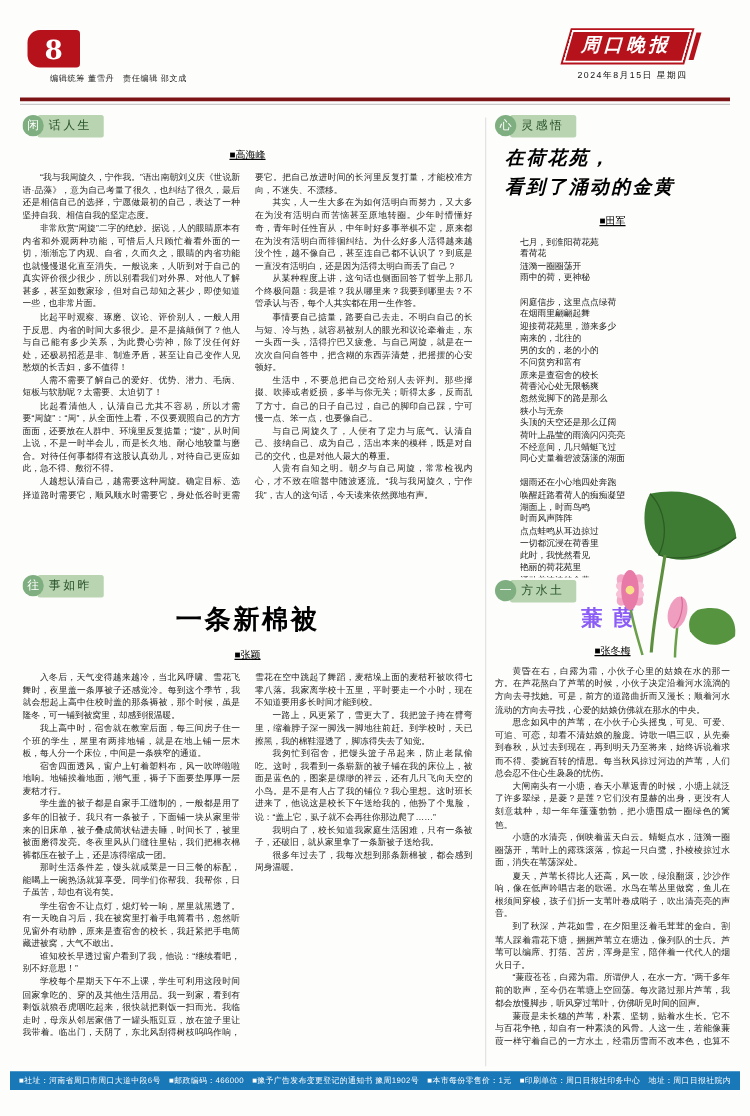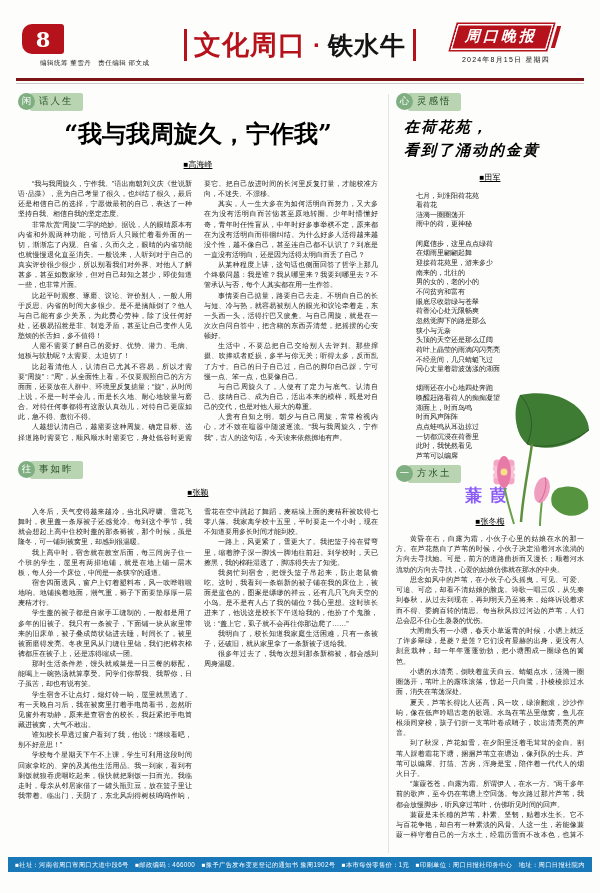--- a/index.html
+++ b/index.html
@@ -86,48 +86,40 @@
   }
 </style>
 </head>
 <body>
 
 <div class="paper">
 
   <div class="hdr">
     <div class="pagenum">8</div>
     <div class="staff">编辑统筹 董雪丹　责任编辑 邵文成</div>
-    <div class="masthead">
-      <span class="mh-bar"></span>
-      <span class="mh-red">文化周口</span>
-      <span class="mh-dot">·</span>
-      <span class="mh-black">铁水牛</span>
-      <span class="mh-bar"></span>
-    </div>
     <div class="logo">
       <div>
         <span class="logo-flag"><span>周口晚报</span></span><span class="logo-slash"></span>
       </div>
       <div class="date">2024年8月15日 星期四</div>
     </div>
   </div>
   <div class="rule1"></div>
   <div class="rule2"></div>
 
   <div class="main">
     <div class="vdiv"></div>
 
     <div class="col-left">
 
       <div class="a1">
         <span class="tag">
           <span class="tag-circle">闲</span>
           <span class="tag-rest">话人生</span>
         </span>
-        <div class="title-xl">“我与我周旋久，宁作我”</div>
         <div class="byline">■高海峰</div>
         <div class="body-2col">
             <p class="body-paragraph">“我与我周旋久，宁作我。”语出南朝刘义庆《世说新语·品藻》，意为自己考量了很久，也纠结了很久，最后还是相信自己的选择，宁愿做最初的自己，表达了一种坚持自我、相信自我的坚定态度。</p>
             <p class="body-paragraph">非常欣赏“周旋”二字的绝妙。据说，人的眼睛原本有内省和外观两种功能，可惜后人只顾忙着看外面的一切，渐渐忘了内观、自省，久而久之，眼睛的内省功能也就慢慢退化直至消失。一般说来，人听到对于自己的真实评价很少很少，所以别看我们对外界、对他人了解甚多，甚至如数家珍，但对自己却知之甚少，即使知道一些，也非常片面。</p>
             <p class="body-paragraph">比起平时观察、琢磨、议论、评价别人，一般人用于反思、内省的时间大多很少。是不是搞颠倒了？他人与自己能有多少关系，为此费心劳神，除了没任何好处，还极易招惹是非、制造矛盾，甚至让自己变作人见愁烦的长舌妇，多不值得！</p>
             <p class="body-paragraph">人需不需要了解自己的爱好、优势、潜力、毛病、短板与软肋呢？太需要、太迫切了！</p>
             <p class="body-paragraph">比起看清他人，认清自己尤其不容易，所以才需要“周旋”：“周”，从全面性上看，不仅要观照自己的方方面面，还要放在人群中、环境里反复掂量；“旋”，从时间上说，不是一时半会儿，而是长久地、耐心地较量与磨合。对待任何事都得有这股认真劲儿，对待自己更应如此，急不得、敷衍不得。</p>
             <p class="body-paragraph">人越想认清自己，越需要这种周旋。确定目标、选择道路时需要它，顺风顺水时需要它，身处低谷时更需要它。把自己放进时间的长河里反复打量，才能校准方向，不迷失、不漂移。</p>
             <p class="body-paragraph">其实，人一生大多在为如何活明白而努力，又大多在为没有活明白而苦恼甚至原地转圈。少年时懵懂好奇，青年时任性盲从，中年时好多事举棋不定，原来都在为没有活明白而徘徊纠结。为什么好多人活得越来越没个性，越不像自己，甚至连自己都不认识了？到底是一直没有活明白，还是因为活得太明白而丢了自己？</p>
             <p class="body-paragraph">从某种程度上讲，这句话也侧面回答了哲学上那几个终极问题：我是谁？我从哪里来？我要到哪里去？不管承认与否，每个人其实都在用一生作答。</p>
@@ -136,20 +128,21 @@
             <p class="body-paragraph">与自己周旋久了，人便有了定力与底气。认清自己、接纳自己、成为自己，活出本来的模样，既是对自己的交代，也是对他人最大的尊重。</p>
             <p class="body-paragraph">人贵有自知之明。朝夕与自己周旋，常常检视内心，才不致在喧嚣中随波逐流。“我与我周旋久，宁作我”，古人的这句话，今天读来依然掷地有声。</p>
           </div>
       </div>
 
       <div class="a2">
         <span class="tag">
           <span class="tag-circle">往</span>
           <span class="tag-rest">事如昨</span>
         </span>
+        <div class="title-lg">一条新棉被</div>
         <div class="byline">■张颖</div>
         <div class="body-2col">
             <p class="body-paragraph">入冬后，天气变得越来越冷，当北风呼啸、雪花飞舞时，夜里盖一条厚被子还感觉冷。每到这个季节，我就会想起上高中住校时盖的那条褥被，那个时候，虽是隆冬，可一铺到被窝里，却感到很温暖。</p>
             <p class="body-paragraph">我上高中时，宿舍就在教室后面，每三间房子住一个班的学生，屋里有两排地铺，就是在地上铺一层木板，每人分一个床位，中间是一条狭窄的通道。</p>
             <p class="body-paragraph">宿舍四面透风，窗户上钉着塑料布，风一吹哗啦啦地响。地铺挨着地面，潮气重，褥子下面要垫厚厚一层麦秸才行。</p>
             <p class="body-paragraph">学生盖的被子都是自家手工缝制的，一般都是用了多年的旧被子。我只有一条被子，下面铺一块从家里带来的旧床单，被子叠成筒状钻进去睡，时间长了，被里被面磨得发亮。冬夜里风从门缝往里钻，我们把棉衣棉裤都压在被子上，还是冻得缩成一团。</p>
             <p class="body-paragraph">那时生活条件差，馒头就咸菜是一日三餐的标配，能喝上一碗热汤就算享受。同学们你帮我、我帮你，日子虽苦，却也有说有笑。</p>
             <p class="body-paragraph">学生宿舍不让点灯，熄灯铃一响，屋里就黑透了。有一天晚自习后，我在被窝里打着手电筒看书，忽然听见窗外有动静，原来是查宿舍的校长，我赶紧把手电筒藏进被窝，大气不敢出。</p>
             <p class="body-paragraph">谁知校长早透过窗户看到了我，他说：“继续看吧，别不好意思！”</p>
             <p class="body-paragraph">学校每个星期天下午不上课，学生可利用这段时间回家拿吃的、穿的及其他生活用品。我一到家，看到有剩饭就狼吞虎咽吃起来，很快就把剩饭一扫而光。我临走时，母亲从邻居家借了一罐头瓶豇豆，放在篮子里让我带着。临出门，天阴了，东北风刮得树枝呜呜作响，雪花在空中跳起了舞蹈，麦秸垛上面的麦秸秆被吹得七零八落。我家离学校十五里，平时要走一个小时，现在不知道要用多长时间才能到校。</p>
@@ -178,37 +171,37 @@
             <div class="poem-line">看荷花</div>
             <div class="poem-line">涟漪一圈圈荡开</div>
             <div class="poem-line">雨中的荷，更神秘</div>
             <div class="poem-line stanza-gap"></div>
             <div class="poem-line">闲庭信步，这里点点绿荷</div>
             <div class="poem-line">在烟雨里翩翩起舞</div>
             <div class="poem-line">迎接荷花苑里，游来多少</div>
             <div class="poem-line">南来的，北往的</div>
             <div class="poem-line">男的女的，老的小的</div>
             <div class="poem-line">不问贫穷和富有</div>
-            <div class="poem-line">眼底尽收碧绿与苍翠</div>
+            <div class="poem-line">原来是查宿舍的校长</div>
             <div class="poem-line">荷香沁心处无限畅爽</div>
             <div class="poem-line">忽然觉脚下的路是那么</div>
             <div class="poem-line">狭小与无奈</div>
             <div class="poem-line">头顶的天空还是那么辽阔</div>
             <div class="poem-line">荷叶上晶莹的雨滴闪闪亮亮</div>
             <div class="poem-line">不经意间，几只蜻蜓飞过</div>
             <div class="poem-line">同心丈量着碧波荡漾的湖面</div>
             <div class="poem-line stanza-gap"></div>
             <div class="poem-line">烟雨还在小心地四处奔跑</div>
             <div class="poem-line">唤醒赶路看荷人的痴痴凝望</div>
             <div class="poem-line">湖面上，时而鸟鸣</div>
             <div class="poem-line">时而风声阵阵</div>
             <div class="poem-line">点点蛙鸣从耳边掠过</div>
             <div class="poem-line">一切都沉浸在荷香里</div>
             <div class="poem-line">此时，我恍然看见</div>
-            <div class="poem-line">芦苇可以编席</div>
+            <div class="poem-line">艳丽的荷花苑里</div>
             <div class="poem-line">涌动着浓浓的金黄</div>
           </div>
       </div>
 
       <div class="lotus">
         <svg viewBox="0 0 126 138" width="126" height="138">
           <path d="M56 3 C 94 -5 124 15 125 38 C 110 53 84 61 63 52 C 51 43 48 17 56 3 Z" fill="#3e7c33"></path>
           <path d="M56 3 C 68 15 71 36 63 52 C 80 58 106 52 125 38" fill="none" stroke="#2c5a24" stroke-width="1"></path>
           <path d="M94 96 C 116 90 126 102 124 117 C 112 128 96 125 88 113 C 86 105 88 100 94 96 Z" fill="#56943f"></path>
           <path d="M68 52 C 64 80 59 102 57 130" stroke="#5d8f3f" stroke-width="2.5" fill="none"></path>

